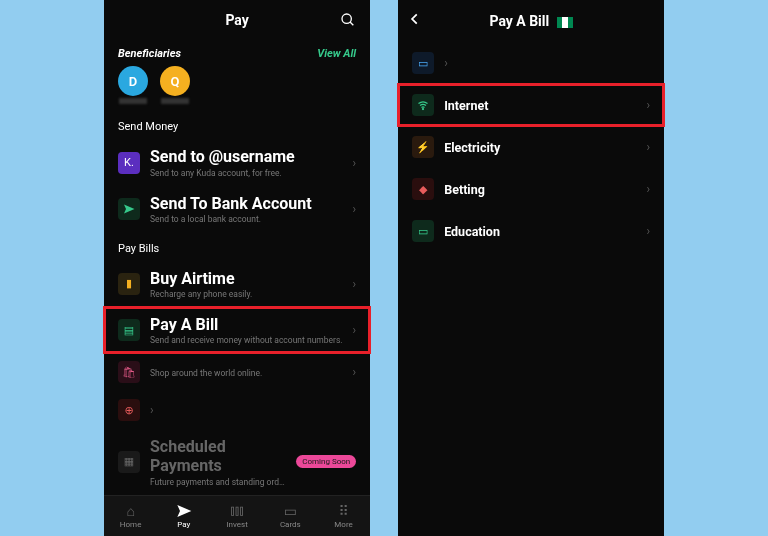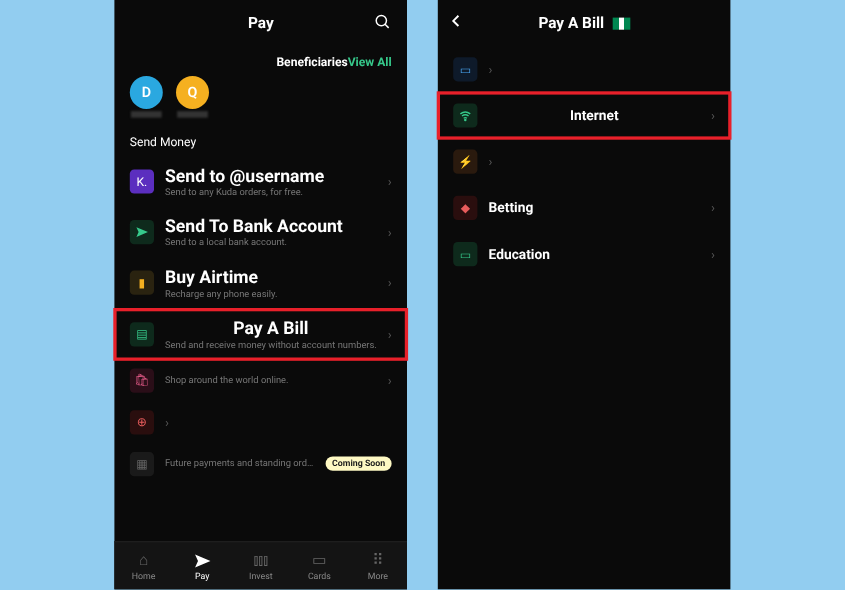--- a/index.html
+++ b/index.html
@@ -35,22 +35,23 @@
   }
   .header-back {
     position: absolute; left: 10px; top: 12px;
   }
   .flag {
     display:inline-block; width:16px; height:11px;
     background: linear-gradient(to right,#008751 33%,#fff 33% 66%,#008751 66%);
     vertical-align: middle; margin-left:4px;
   }
   .section-head {
-    display: flex; justify-content: flex-end; align-items: center;
+    display: flex; justify-content: space-between; align-items: center;
     padding: 8px 14px 6px;
+    font-style: italic;
   }
   .section-label { font-size: 11px; font-weight: 700; }
   .view-all { color: #36C98B; font-size: 11px; font-weight: 700; }
   .avatars { display: flex; gap: 12px; padding: 0 14px 6px; }
   .avatar { display:flex; flex-direction:column; align-items:center; gap:2px;}
   .avatar-circle {
     width: 30px; height: 30px; border-radius: 50%;
     display:flex; align-items:center; justify-content:center;
     font-size:13px; font-weight:600; color:#fff;
   }
@@ -73,24 +74,24 @@
   .ic-yellow{background:#2A2310;color:#F5B020;} .ic-teal{background:#0E2A1C;color:#36C98B;}
   .ic-pink{background:#2A0E18;color:#E85C8B;} .ic-red{background:#2A0E0E;color:#E85C5C;}
   .ic-grey{background:#1A1A1A;color:#666;}
   .ic-blue{background:#0E1A2A;color:#4AA8F5;} .ic-orange{background:#2A1A0E;color:#F5B020;}
   .row-body{ flex:1; min-width:0;}
   .row-title{ font-size:16px; font-weight:700; line-height:1.2;}
   .row-sub{ font-size:8.5px; color:#777; margin-top:1px; white-space:nowrap; overflow:hidden; text-overflow:ellipsis;}
   .chev{ color:#555; font-size:12px;}
   .row.dim .row-title{ color:#666;}
   .badge{
-    background:#fef9c3; color:#1A1A1A; font-size:8px; font-weight:700;
+    background:#ec4899; color:#1A1A1A; font-size:8px; font-weight:400;
     padding:2px 6px; border-radius:8px;
   }
-  .highlight { outline:3px solid #E8202A; outline-offset:-2px;text-align:center; }
+  .highlight { outline:3px solid #E8202A; outline-offset:-2px; }
   .tabbar{
     height:44px; background:#141414; display:flex; border-top:1px solid #222;
     margin-top:auto;
   }
   .tab{ flex:1; display:flex; flex-direction:column; align-items:center; justify-content:center; gap:1px;}
   .tab-icon{ font-size:14px; color:#666;}
   .tab.active .tab-icon{ color:#fff;}
   .tab-label{ font-size:8px; color:#888;}
   .tab.active .tab-label{ color:#fff;}
   
@@ -126,38 +127,39 @@
       <div class="avatar-name"></div>
     </div>
   </div>
 
   <div class="section-title">Send Money</div>
   <div class="rows">
     <div class="row">
       <div class="row-icon ic-purple">K.</div>
       <div class="row-body">
         <div class="row-title">Send to @username</div>
-        <div class="row-sub">Send to any Kuda orders, for free.</div>
+        <div class="row-sub">Send to any Kuda account, for free.</div>
       </div>
       <span class="chev">›</span>
     </div>
     <div class="row">
       <div class="row-icon ic-green">
         <svg width="12" height="12" viewBox="0 0 24 24" fill="currentColor">
             <path d="M2 21l21-9L2 3l4 9-4 9z"></path>
           </svg>
       </div>
       <div class="row-body">
         <div class="row-title">Send To Bank Account</div>
         <div class="row-sub">Send to a local bank account.</div>
       </div>
       <span class="chev">›</span>
     </div>
   </div>
 
+  <div class="section-title">Pay Bills</div>
   <div class="rows">
     <div class="row">
       <div class="row-icon ic-yellow">▮</div>
       <div class="row-body">
         <div class="row-title">Buy Airtime</div>
         <div class="row-sub">Recharge any phone easily.</div>
       </div>
       <span class="chev">›</span>
     </div>
     <div class="row highlight">
@@ -175,20 +177,21 @@
       </div>
       <span class="chev">›</span>
     </div>
     <div class="row">
       <div class="row-icon ic-red">⊕</div>
       <span class="chev">›</span>
     </div>
     <div class="row dim">
       <div class="row-icon ic-grey">▦</div>
       <div class="row-body">
+        <div class="row-title">Scheduled Payments</div>
         <div class="row-sub">Future payments and standing orders.</div>
       </div>
       <span class="badge">Coming Soon</span>
     </div>
   </div>
 
   <div class="tabbar">
     <div class="tab">
       <span class="tab-icon">⌂</span>
       <span class="tab-label">Home</span>
@@ -242,20 +245,23 @@
             <circle cx="12" cy="20" r="1" fill="currentColor"></circle>
           </svg>
       </div>
       <div class="row-body">
           <div class="row-title">Internet</div>
         </div>
       <span class="chev">›</span>
     </div>
     <div class="row">
       <div class="row-icon ic-orange">⚡</div>
+      <div class="row-body">
+          <div class="row-title">Electricity</div>
+        </div>
       <span class="chev">›</span>
     </div>
     <div class="row">
       <div class="row-icon ic-red">◆</div>
       <div class="row-body">
           <div class="row-title">Betting</div>
         </div>
       <span class="chev">›</span>
     </div>
     <div class="row">

